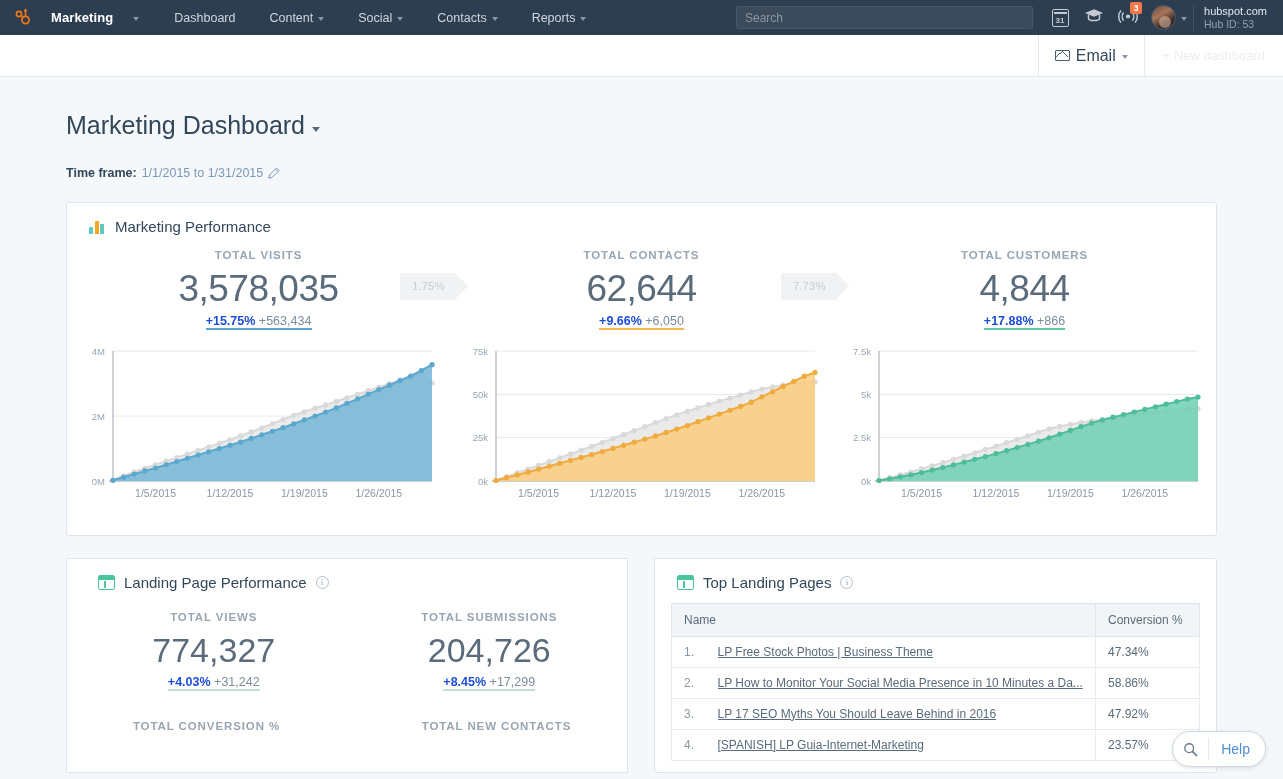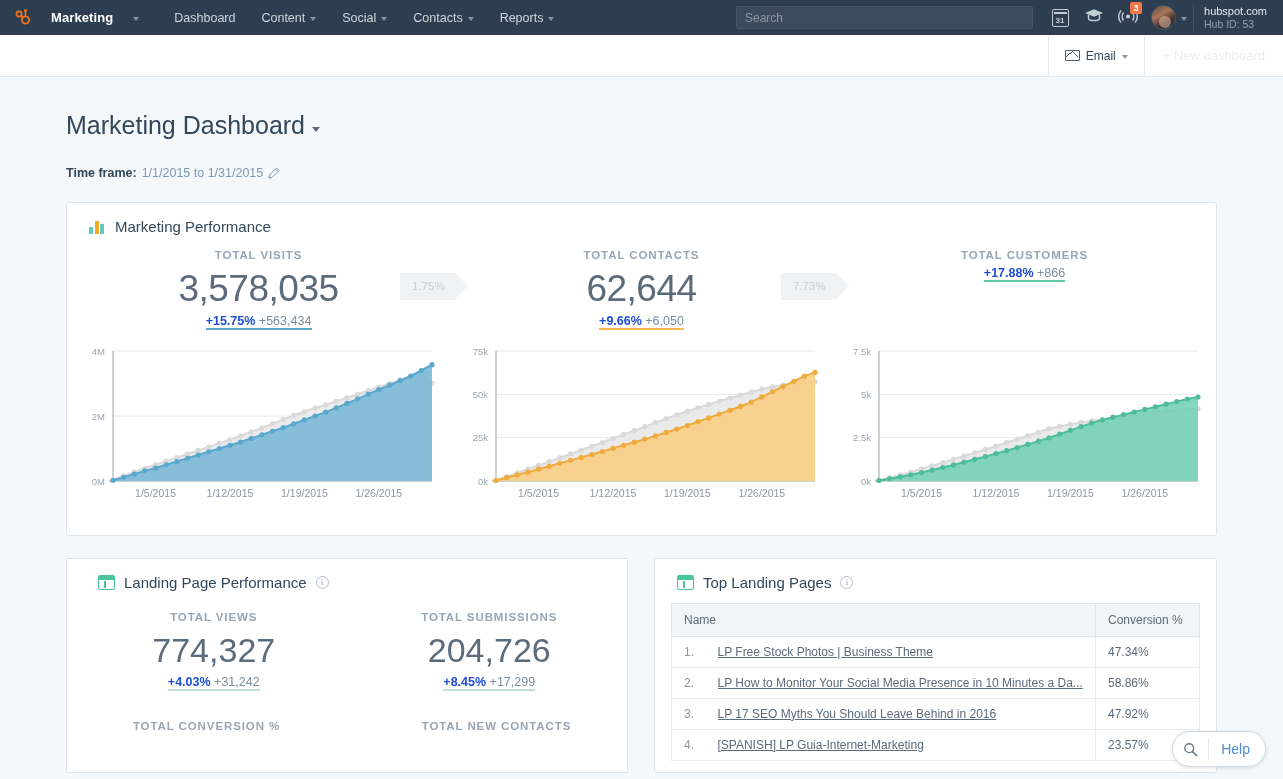--- a/index.html
+++ b/index.html
@@ -11,21 +11,21 @@
 
   
   .topnav {
     height: 35px; background: #2d3e50; display: flex; align-items: center;
     padding: 0 0 0 14px; position: relative;
   }
   .brand { display: flex; align-items: center; gap: 20px; margin-right: 22px; }
   .sprocket { width: 17px; height: 17px; position: relative; }
   .sprocket svg { display: block; }
   .brand-label { color: #fff; font-size: 13px; font-weight: bold; letter-spacing: .1px; }
-  .nav-items { display: flex; align-items: center; gap: 0; }
+  .nav-items { display: flex; align-items: center; gap: 8px; }
   .nav-item {
     color: #cfd6dd; font-size: 12.5px; padding: 0 13px; height: 35px;
     display: flex; align-items: center; gap: 5px; cursor: pointer; white-space: nowrap;
   }
   .caret-d {
     width: 0; height: 0; border-left: 3.5px solid transparent;
     border-right: 3.5px solid transparent; border-top: 4px solid #8b97a3;
     display: inline-block; position: relative; top: 1px;
   }
   .nav-right {
@@ -74,21 +74,21 @@
   .acct b { font-weight: normal; color: #e4e9ee; }
   .acct .hubid { color: #93a0ac; font-size: 10.5px; }
 
   
   .subbar {
     height: 42px; background: #fff; border-bottom: 1px solid #e2e8ed;
     display: flex; align-items: stretch; justify-content: flex-end;
   }
   .subbtn {
     display: flex; align-items: center; gap: 6px; padding: 8px 16px;
-    font-size: 12px; color: #33475b; cursor: pointer;
+    font-size: 16px; color: #33475b; cursor: pointer;
     border-left: 1px solid #e2e8ed; border-right: 1px solid #e2e8ed; text-align: center;
   }
   .env-icon {
     width: 15px; height: 11px; border: 1.4px solid #4a6070; border-radius: 1px;
     position: relative; background: #fff;
   }
   .env-icon:after {
     content: ""; position: absolute; left: 0; top: 0; width: 100%; height: 100%;
     background: linear-gradient(to bottom right, transparent 46%, #4a6070 46%, #4a6070 54%, transparent 54%),
                 linear-gradient(to bottom left, transparent 46%, #4a6070 46%, #4a6070 54%, transparent 54%);
@@ -353,20 +353,21 @@
           <b>+9.66%</b>
           <span>+6,050</span>
           <div class="kpi-ul" style="background: rgb(245, 184, 79); width: 85px;"></div>
         </div>
       </div>
       <div class="kpi-col">
         <div class="arrow-badge" style="left:-52px">
           <span>7.73%</span>
         </div>
         <div class="kpi-label">TOTAL CUSTOMERS</div>
+        <div class="kpi-value">4,844</div>
         <div class="kpi-delta">
           <b>+17.88%</b>
           <span>+866</span>
           <div class="kpi-ul" style="background: rgb(95, 201, 166); width: 81px;"></div>
         </div>
       </div>
     </div>
 
     <div class="charts">
       <div class="chart-box">

